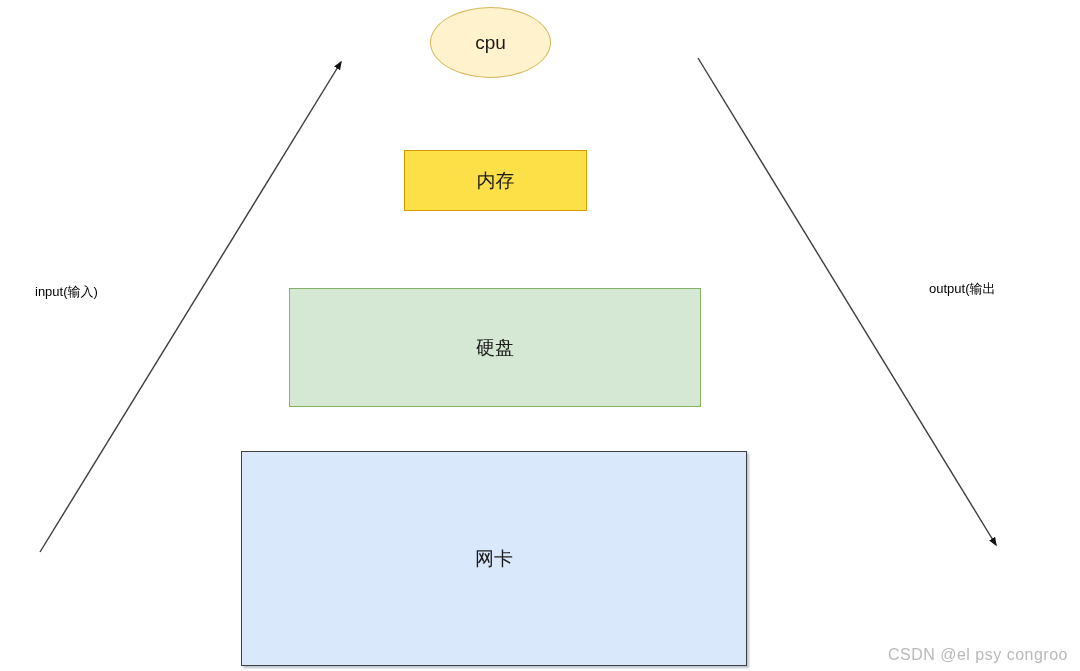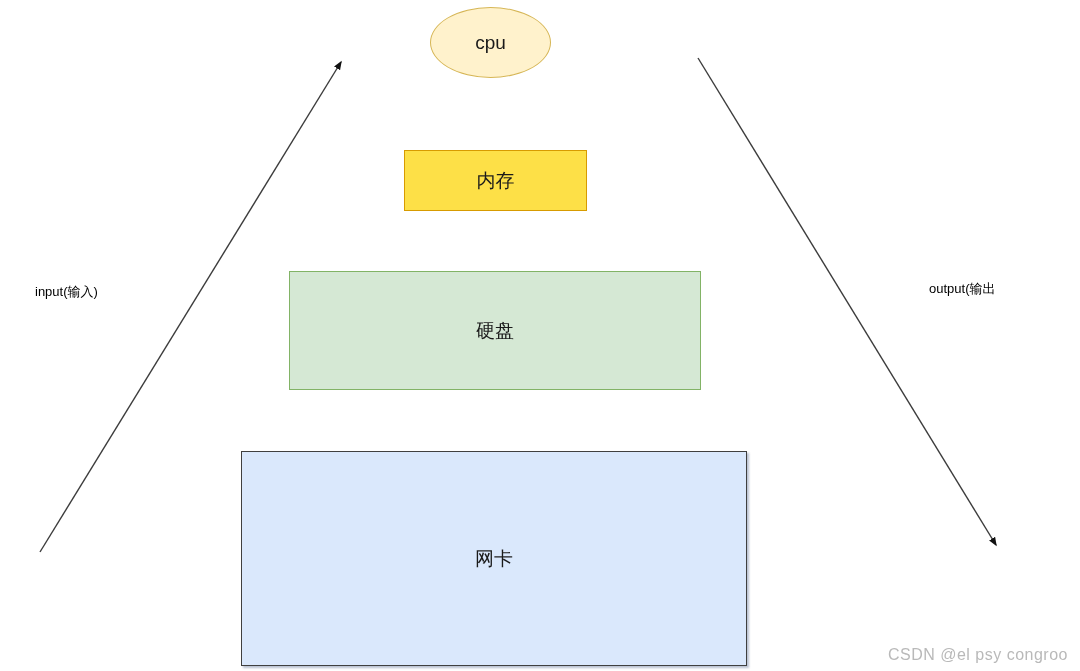--- a/index.html
+++ b/index.html
@@ -45,21 +45,21 @@
   .node-memory {
     left: 404px;
     top: 150px;
     width: 183px;
     height: 61px;
     background: #fde047;
     border: 1px solid #d79b00;
   }
   .node-disk {
     left: 289px;
-    top: 271px;
+    top: 288px;
     width: 412px;
     height: 119px;
     background: #d5e8d4;
     border: 1px solid #82b366;
   }
   .node-nic {
     left: 241px;
     top: 451px;
     width: 506px;
     height: 215px;

